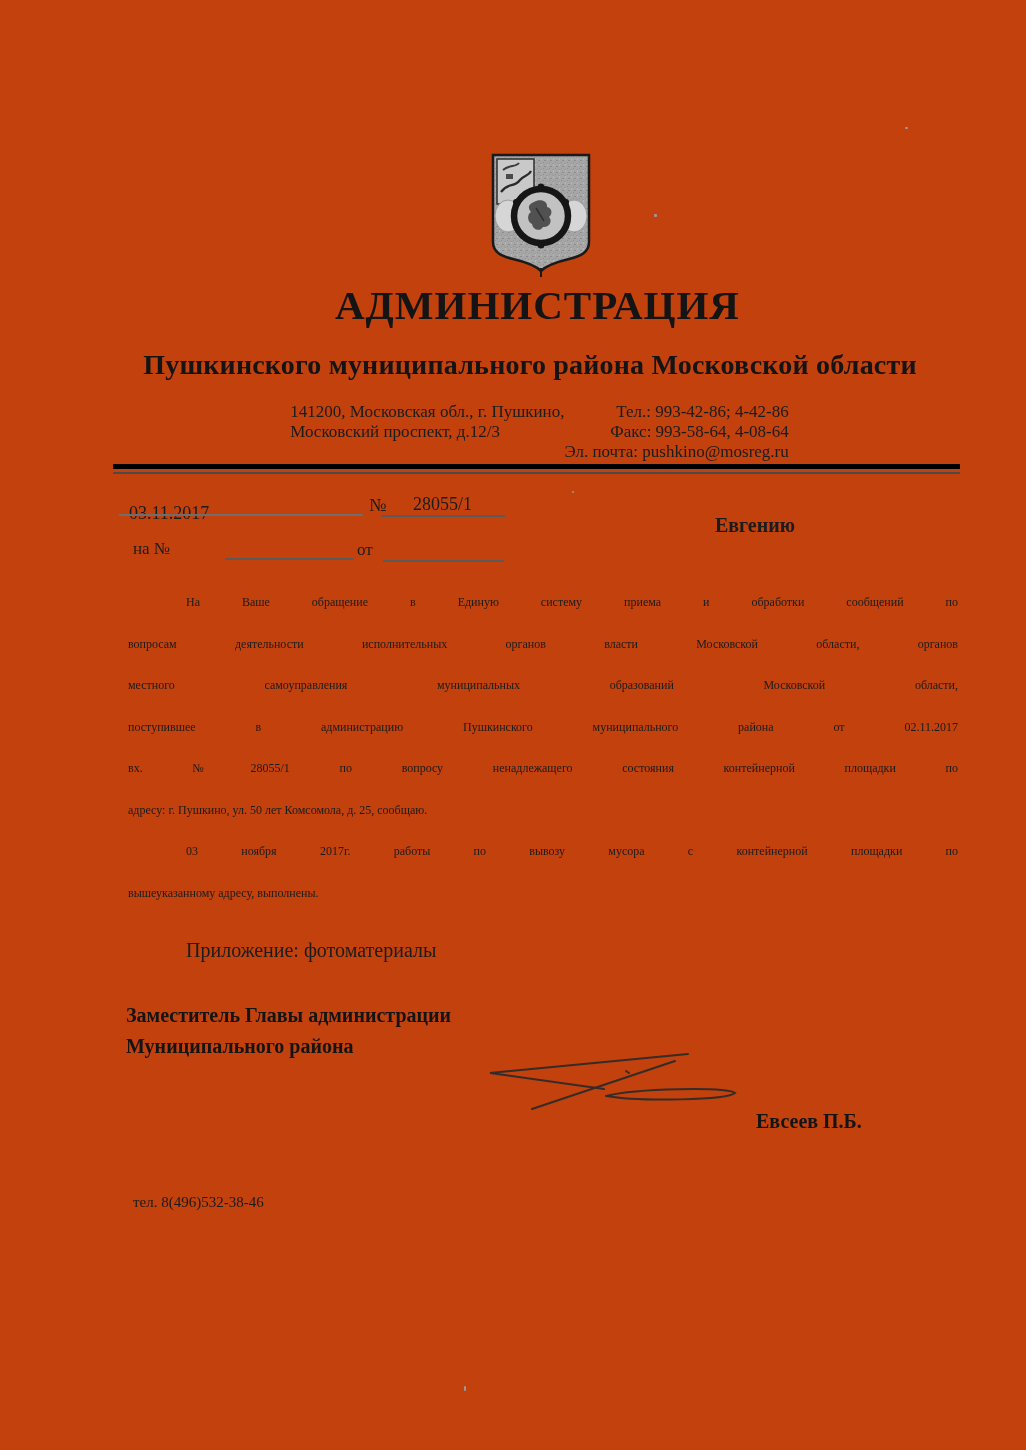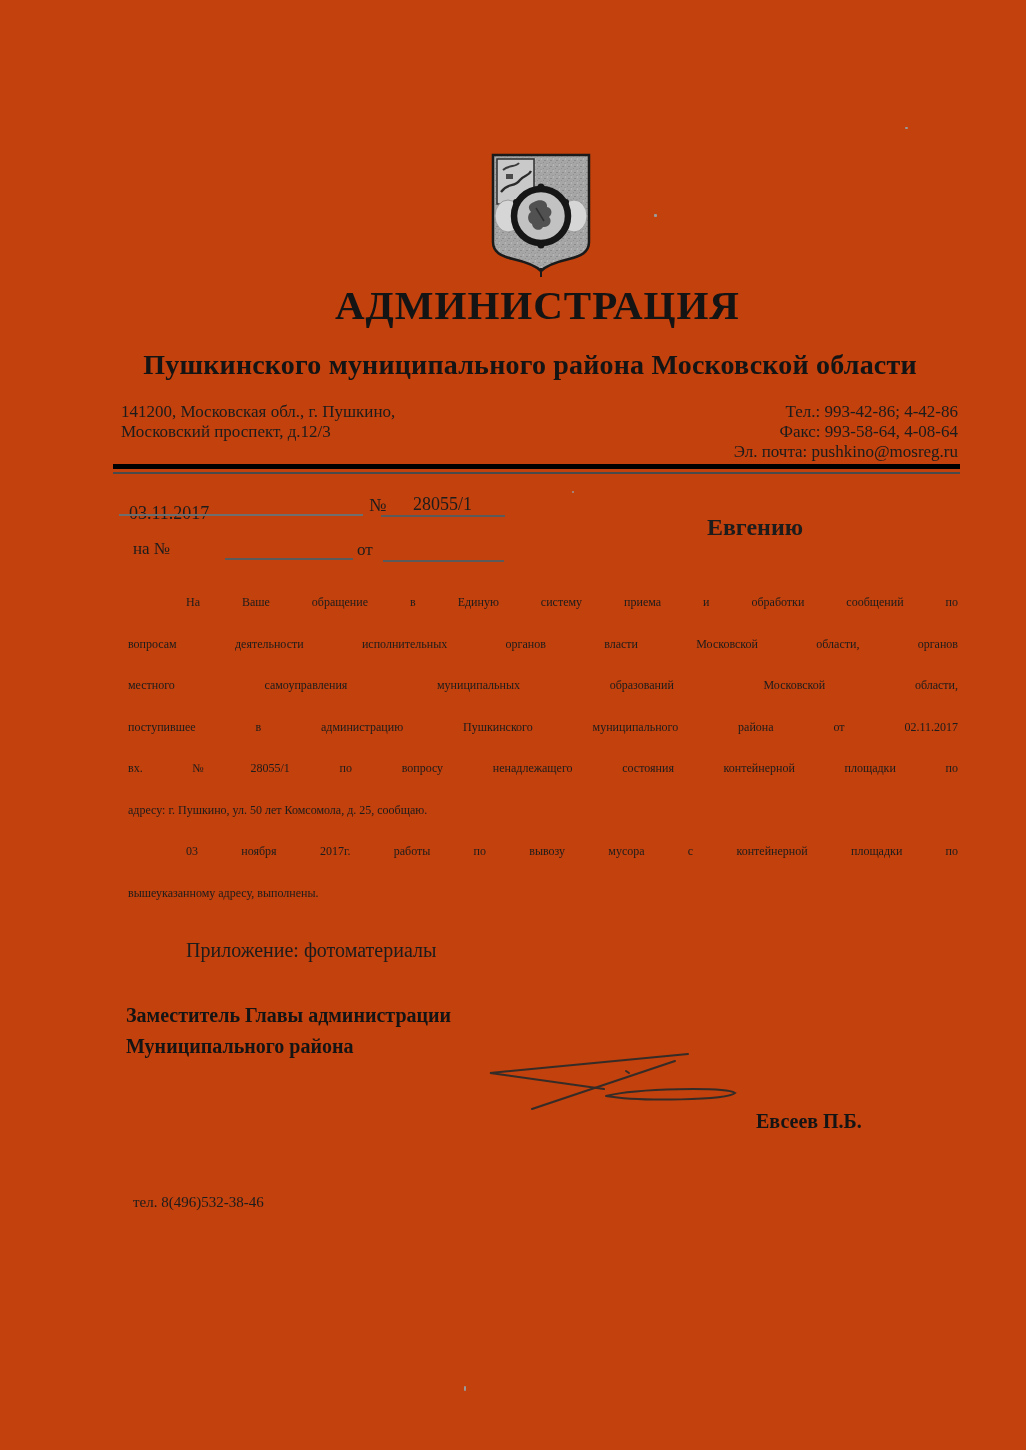--- a/index.html
+++ b/index.html
@@ -22,36 +22,36 @@
     color:#141414;
   }
   .org-subtitle {
     left:90px; top:349px; width:880px;
     text-align:center;
     font-size:28px; font-weight:bold; letter-spacing:0.2px;
     color:#141414;
   }
   .addr-row {
     left:121px; top:402px; width:837px;
-    display:flex; justify-content:space-between;
+    display:flex; justify-content:center;
     font-size:17px; line-height:20px;
   }
   .addr-right { text-align:right; }
 
   .rule-thick { left:113px; top:464px; width:847px; height:5px; background:#000; }
   .rule-thin  { left:113px; top:472px; width:847px; height:2px; background:#4a4a4a; }
 
   
   .ref { font-size:18px; }
   .uline { height:2px; background:#5a5a5a; }
   .u1 { left:119px; top:514px; width:244px; background:#6e6e6e; }
   .u2 { left:381px; top:515px; width:124px; }
   .u3 { left:225px; top:558px; width:128px; }
   .u4 { left:383px; top:560px; width:121px; }
-  .addressee { left:640px; top:514px; width:230px; text-align:center; font-size:24px; font-weight:bold; }
+  .addressee { left:640px; top:514px; width:230px; text-align:center; font-size:20px; font-weight:bold; }
 
   
   .body-block { left:128px; top:582px; width:830px; font-size:12px; }
   .jline {
     display:block; height:41.5px; line-height:41.5px;
     text-align:justify; text-align-last:justify;
     white-space:nowrap;
   }
   .jline.first { padding-left:58px; }
   .jline.last  { text-align:left; text-align-last:left; }

